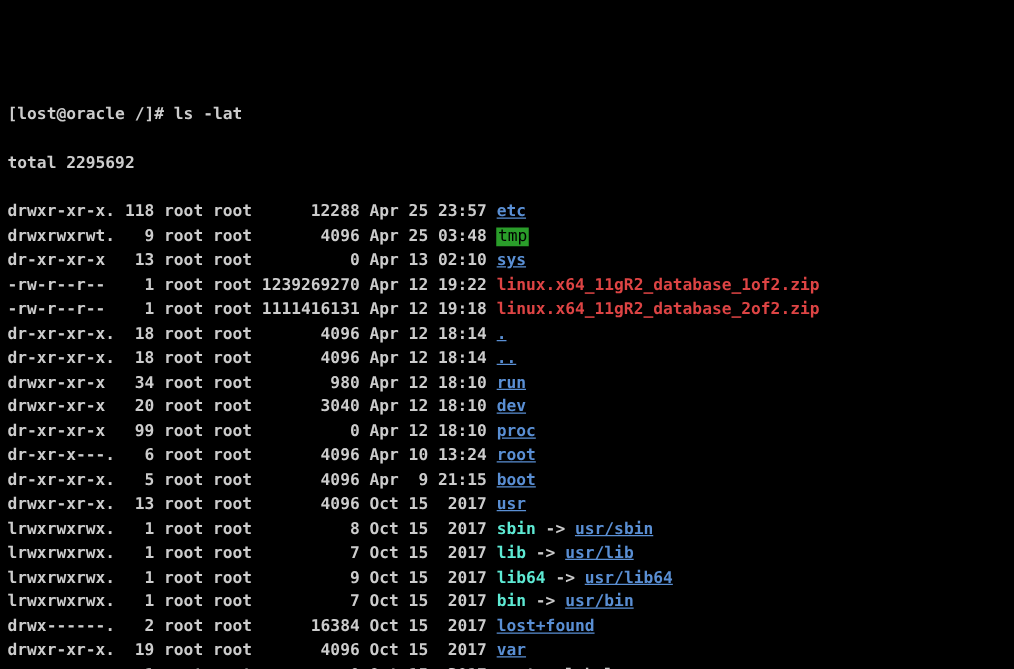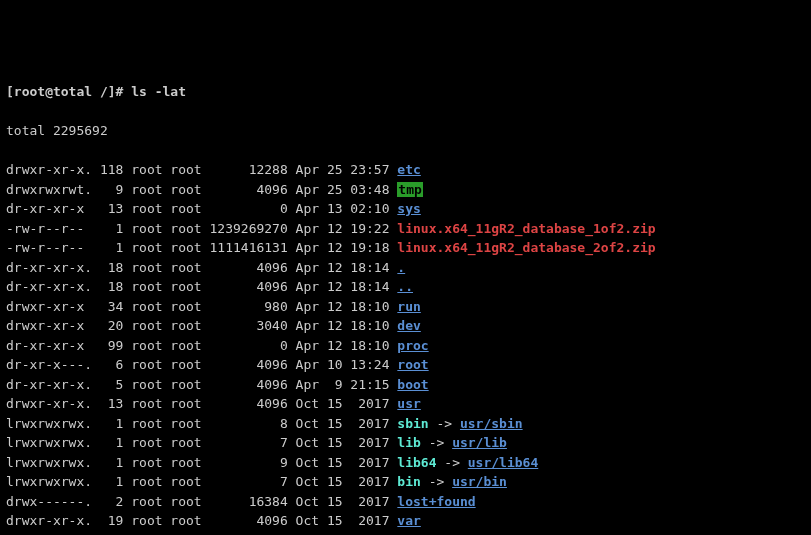--- a/index.html
+++ b/index.html
@@ -10,26 +10,26 @@
       margin: 0;
       padding: 4px 6px;
       line-height: 1.5;
       white-space: pre;
     }
     .prompt-line { color: #ccc; font-weight: bold; }
     .row { display: block; }
     .blue { color: #5a8fd4; font-weight: bold; text-decoration: underline; }
     .cyan { color: #5eead4; font-weight: bold; }
     .red { color: #d44; font-weight: bold; text-align: center; }
-    .tmp { background: #2a9d2a; color: #000; font-weight: bold; padding: 0 1px; }
-    .plain { color: #ccc; font-weight: normal; }
+    .tmp { background: #2a9d2a; color: #000; font-weight: normal; padding: 0 1px; }
+    .plain { color: #ccc; font-weight: bold; }
   </style>
 </head>
 <body>
 
 
 
-<div class="prompt-line">[root@total /]# ls -lat</div>
+<div class="prompt-line">[lost@oracle /]# ls -lat</div>
 <div class="row plain">total 2295692</div>
 <div id="listing"><div class="row"><span class="plain">drwxr-xr-x. 118 root root      12288 Apr 25 23:57 </span><span class="blue">etc</span></div><div class="row"><span class="plain">drwxrwxrwt.   9 root root       4096 Apr 25 03:48 </span><span class="tmp">tmp</span></div><div class="row"><span class="plain">dr-xr-xr-x   13 root root          0 Apr 13 02:10 </span><span class="blue">sys</span></div><div class="row"><span class="plain">-rw-r--r--    1 root root 1239269270 Apr 12 19:22 </span><span class="red">linux.x64_11gR2_database_1of2.zip</span></div><div class="row"><span class="plain">-rw-r--r--    1 root root 1111416131 Apr 12 19:18 </span><span class="red">linux.x64_11gR2_database_2of2.zip</span></div><div class="row"><span class="plain">dr-xr-xr-x.  18 root root       4096 Apr 12 18:14 </span><span class="blue">.</span></div><div class="row"><span class="plain">dr-xr-xr-x.  18 root root       4096 Apr 12 18:14 </span><span class="blue">..</span></div><div class="row"><span class="plain">drwxr-xr-x   34 root root        980 Apr 12 18:10 </span><span class="blue">run</span></div><div class="row"><span class="plain">drwxr-xr-x   20 root root       3040 Apr 12 18:10 </span><span class="blue">dev</span></div><div class="row"><span class="plain">dr-xr-xr-x   99 root root          0 Apr 12 18:10 </span><span class="blue">proc</span></div><div class="row"><span class="plain">dr-xr-x---.   6 root root       4096 Apr 10 13:24 </span><span class="blue">root</span></div><div class="row"><span class="plain">dr-xr-xr-x.   5 root root       4096 Apr  9 21:15 </span><span class="blue">boot</span></div><div class="row"><span class="plain">drwxr-xr-x.  13 root root       4096 Oct 15  2017 </span><span class="blue">usr</span></div><div class="row"><span class="plain">lrwxrwxrwx.   1 root root          8 Oct 15  2017 </span><span class="cyan">sbin</span><span class="plain"> -&gt; </span><span class="blue">usr/sbin</span></div><div class="row"><span class="plain">lrwxrwxrwx.   1 root root          7 Oct 15  2017 </span><span class="cyan">lib</span><span class="plain"> -&gt; </span><span class="blue">usr/lib</span></div><div class="row"><span class="plain">lrwxrwxrwx.   1 root root          9 Oct 15  2017 </span><span class="cyan">lib64</span><span class="plain"> -&gt; </span><span class="blue">usr/lib64</span></div><div class="row"><span class="plain">lrwxrwxrwx.   1 root root          7 Oct 15  2017 </span><span class="cyan">bin</span><span class="plain"> -&gt; </span><span class="blue">usr/bin</span></div><div class="row"><span class="plain">drwx------.   2 root root      16384 Oct 15  2017 </span><span class="blue">lost+found</span></div><div class="row"><span class="plain">drwxr-xr-x.  19 root root       4096 Oct 15  2017 </span><span class="blue">var</span></div><div class="row"><span class="plain">-rw-r--r--    1 root root          0 Oct 15  2017 </span><span class="plain">.autorelabel</span></div></div>
 
 
 
 
 </body></html>

